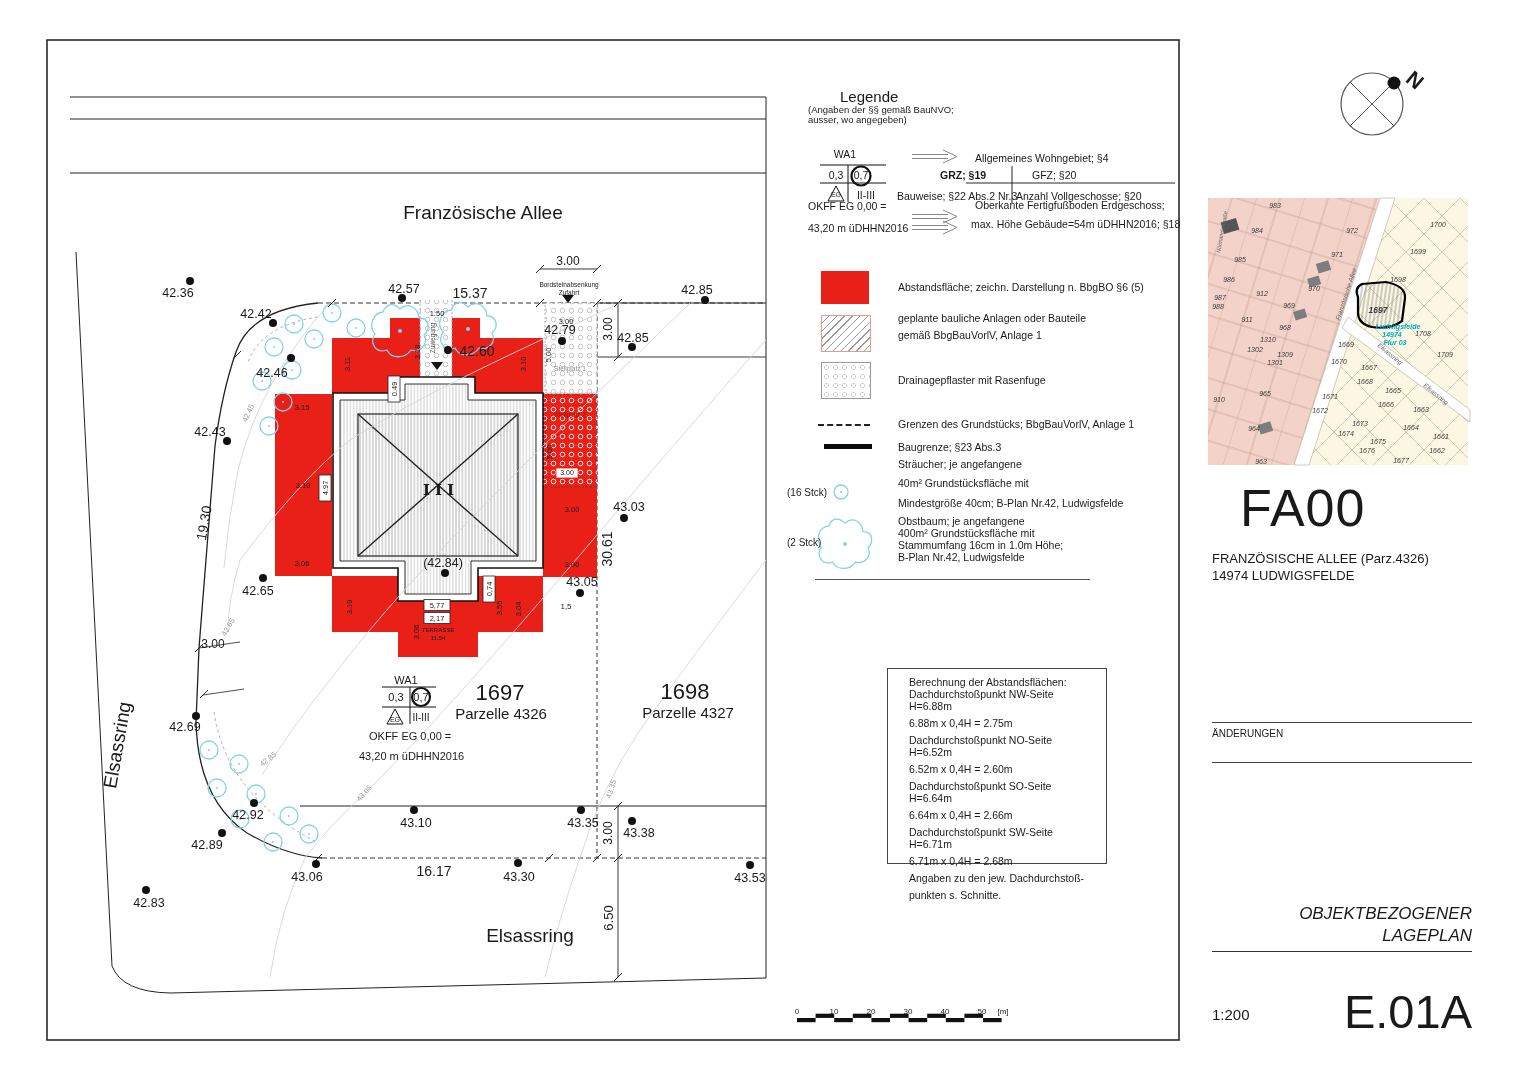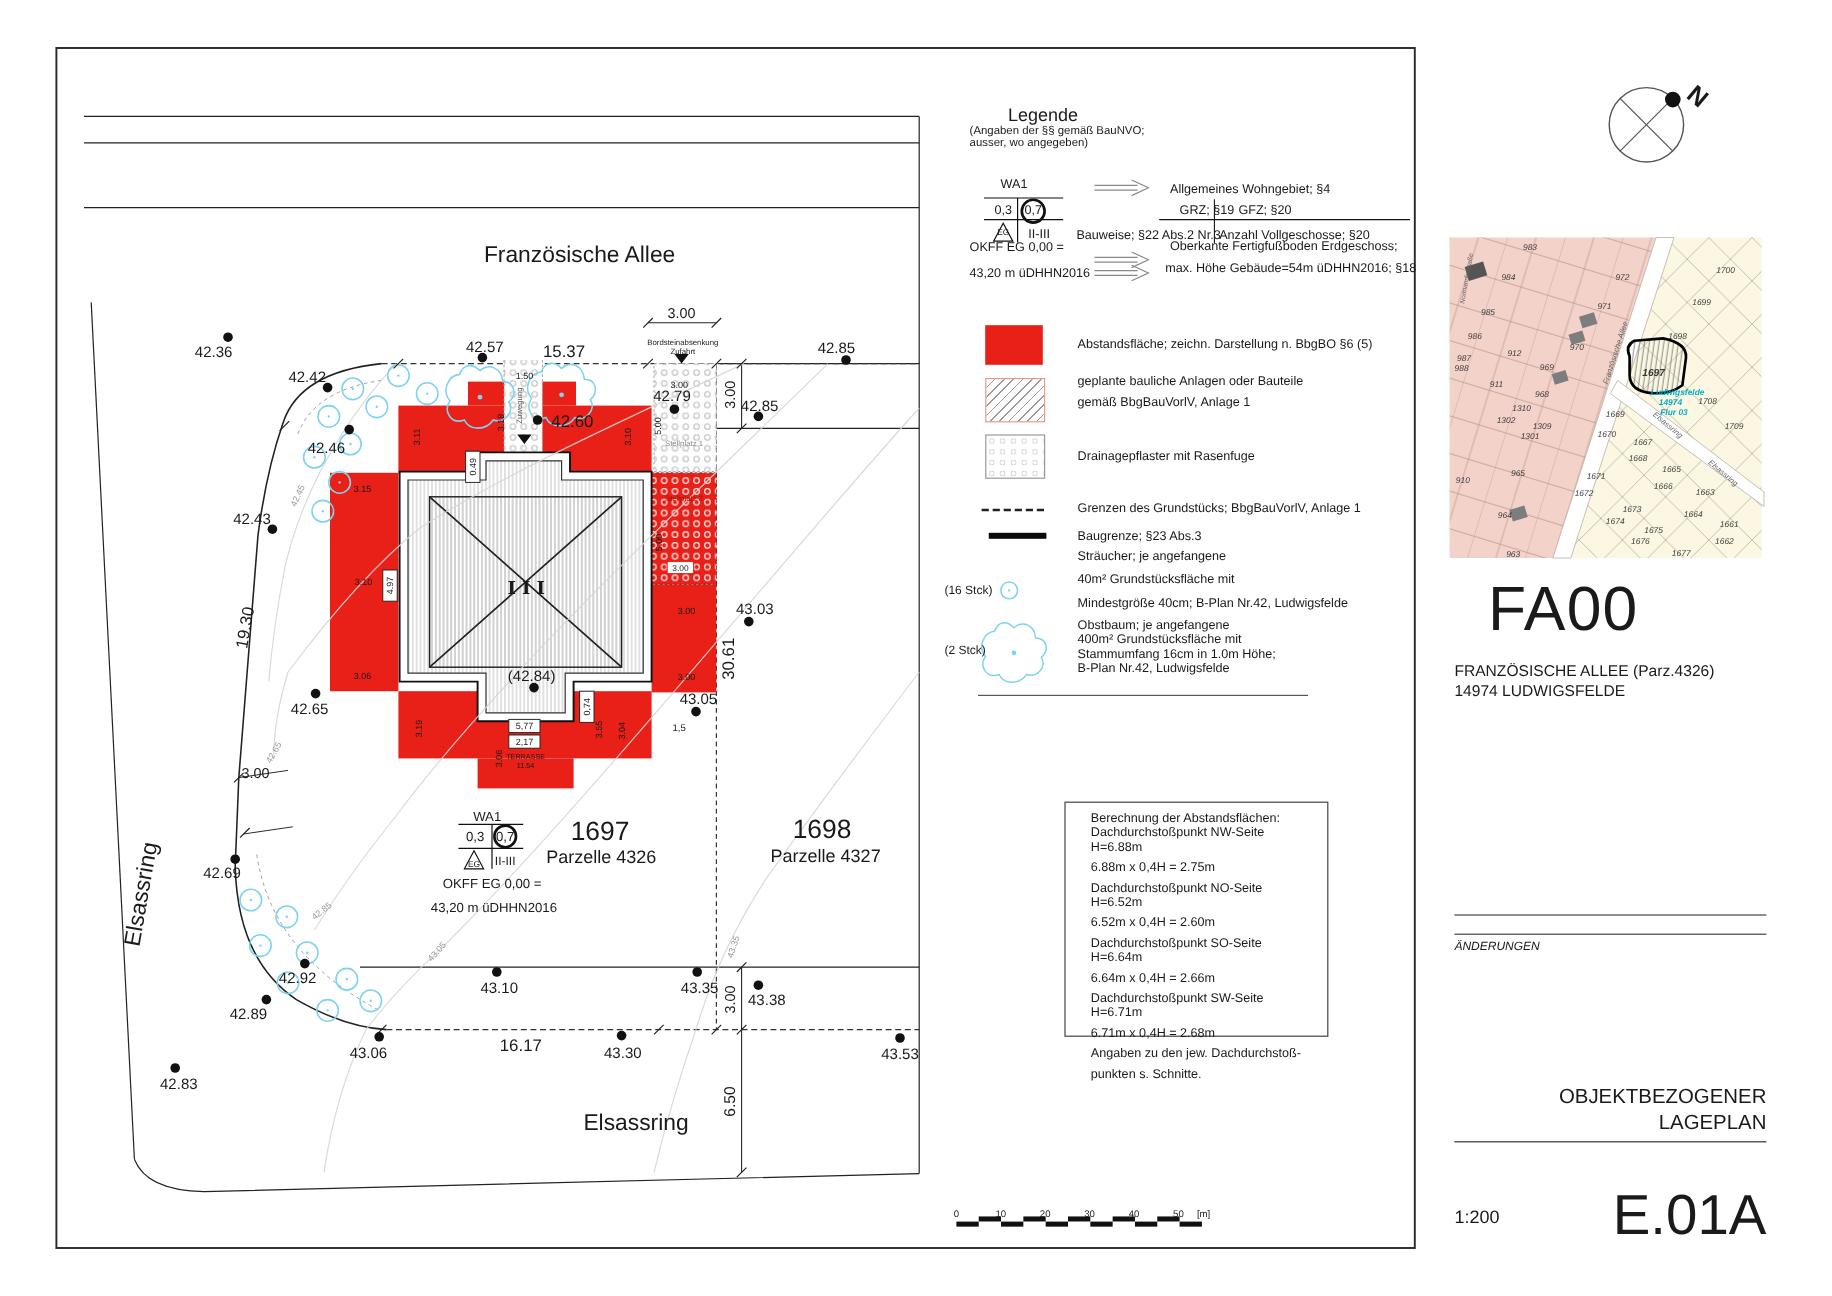--- a/index.html
+++ b/index.html
@@ -19,25 +19,25 @@
   .sw-dash{position:absolute;border-top:2px dashed #222;}
   .sw-thick{position:absolute;background:#0a0a0a;}
   .hr{position:absolute;border-top:1px solid #555;}
   .calc-box{position:absolute;left:887px;top:668px;width:176px;height:180px;
     border:1px solid #444;padding:7px 21px;font-size:10.5px;}
   .calc-line{line-height:12px;margin-bottom:5px;}
   .calc-line:first-child{margin-bottom:0;}
   .fa00{position:absolute;left:1240px;top:478px;width:225px;text-align:left;
     font-size:52px;letter-spacing:1px;}
   .addr{position:absolute;left:1212px;top:550px;font-size:13px;line-height:17px;}
-  .aend{position:absolute;left:1212px;top:778px;width:260px;border-top:1.5px solid #444;font-style:italic;}
+  .aend{position:absolute;left:1212px;top:722px;width:260px;border-top:1.5px solid #444;}
   .aend span{display:block;padding-top:5px;font-size:10px;}
   .aend-b{position:absolute;left:1212px;top:762px;width:260px;border-top:1px solid #444;}
   .doctype{position:absolute;left:1212px;top:903px;width:260px;text-align:right;
-    font-size:17px;line-height:22px;}
+    font-size:17px;line-height:22px;font-style:italic;}
   .dt-line{position:absolute;left:1212px;top:951px;width:260px;border-top:1.5px solid #333;}
   .scale{position:absolute;left:1212px;top:1006px;font-size:15px;}
   .e01a{position:absolute;left:1230px;top:984px;width:242px;text-align:right;font-size:47px;}
 </style>
 </head>
 <body>
 
 <div class="page">
 
 <svg width="1527" height="1080" viewBox="0 0 1527 1080">
@@ -663,21 +663,21 @@
 
   <div class="abs t10" style="left:832px;top:148px;width:26px;text-align:center;">WA1</div>
   <div class="abs t10" style="left:824px;top:169px;width:24px;text-align:center;">0,3</div>
   <div class="abs t10" style="left:851px;top:169px;width:20px;text-align:center;">0,7</div>
   <div class="abs" style="left:829px;top:191px;width:14px;text-align:center;font-size:7px;">EG</div>
   <div class="abs t10" style="left:852px;top:189px;width:28px;text-align:center;">II-III</div>
   <div class="abs t10" style="left:808px;top:200px;">OKFF EG 0,00 =</div>
   <div class="abs t10" style="left:808px;top:222px;">43,20 m üDHHN2016</div>
 
   <div class="abs t10" style="left:975px;top:152px;">Allgemeines Wohngebiet; §4</div>
-  <div class="abs t10" style="left:983px;top:169px;">GRZ; §19</div>
+  <div class="abs t10" style="left:940px;top:169px;font-weight:bold;">GRZ; §19</div>
   <div class="abs t10" style="left:1016px;top:169px;margin-left:16px;">GFZ; §20</div>
   <div class="abs t10" style="left:897px;top:190px;">Bauweise; §22 Abs.2 Nr.3</div>
   <div class="abs t10" style="left:1016px;top:190px;">Anzahl Vollgeschosse; §20</div>
   <div class="abs t10" style="left:975px;top:199px;">Oberkante Fertigfußboden Erdgeschoss;</div>
   <div class="abs t10" style="left:971px;top:218px;">max. Höhe Gebäude=54m üDHHN2016; §18</div>
 
   <div class="sw-red" style="left:821px;top:271px;width:48px;height:33px;"></div>
   <div class="abs t10" style="left:898px;top:281px;">Abstandsfläche; zeichn. Darstellung n. BbgBO §6 (5)</div>
 
   <div class="sw-hatch" style="left:821px;top:315px;width:48px;height:35px;"></div>

